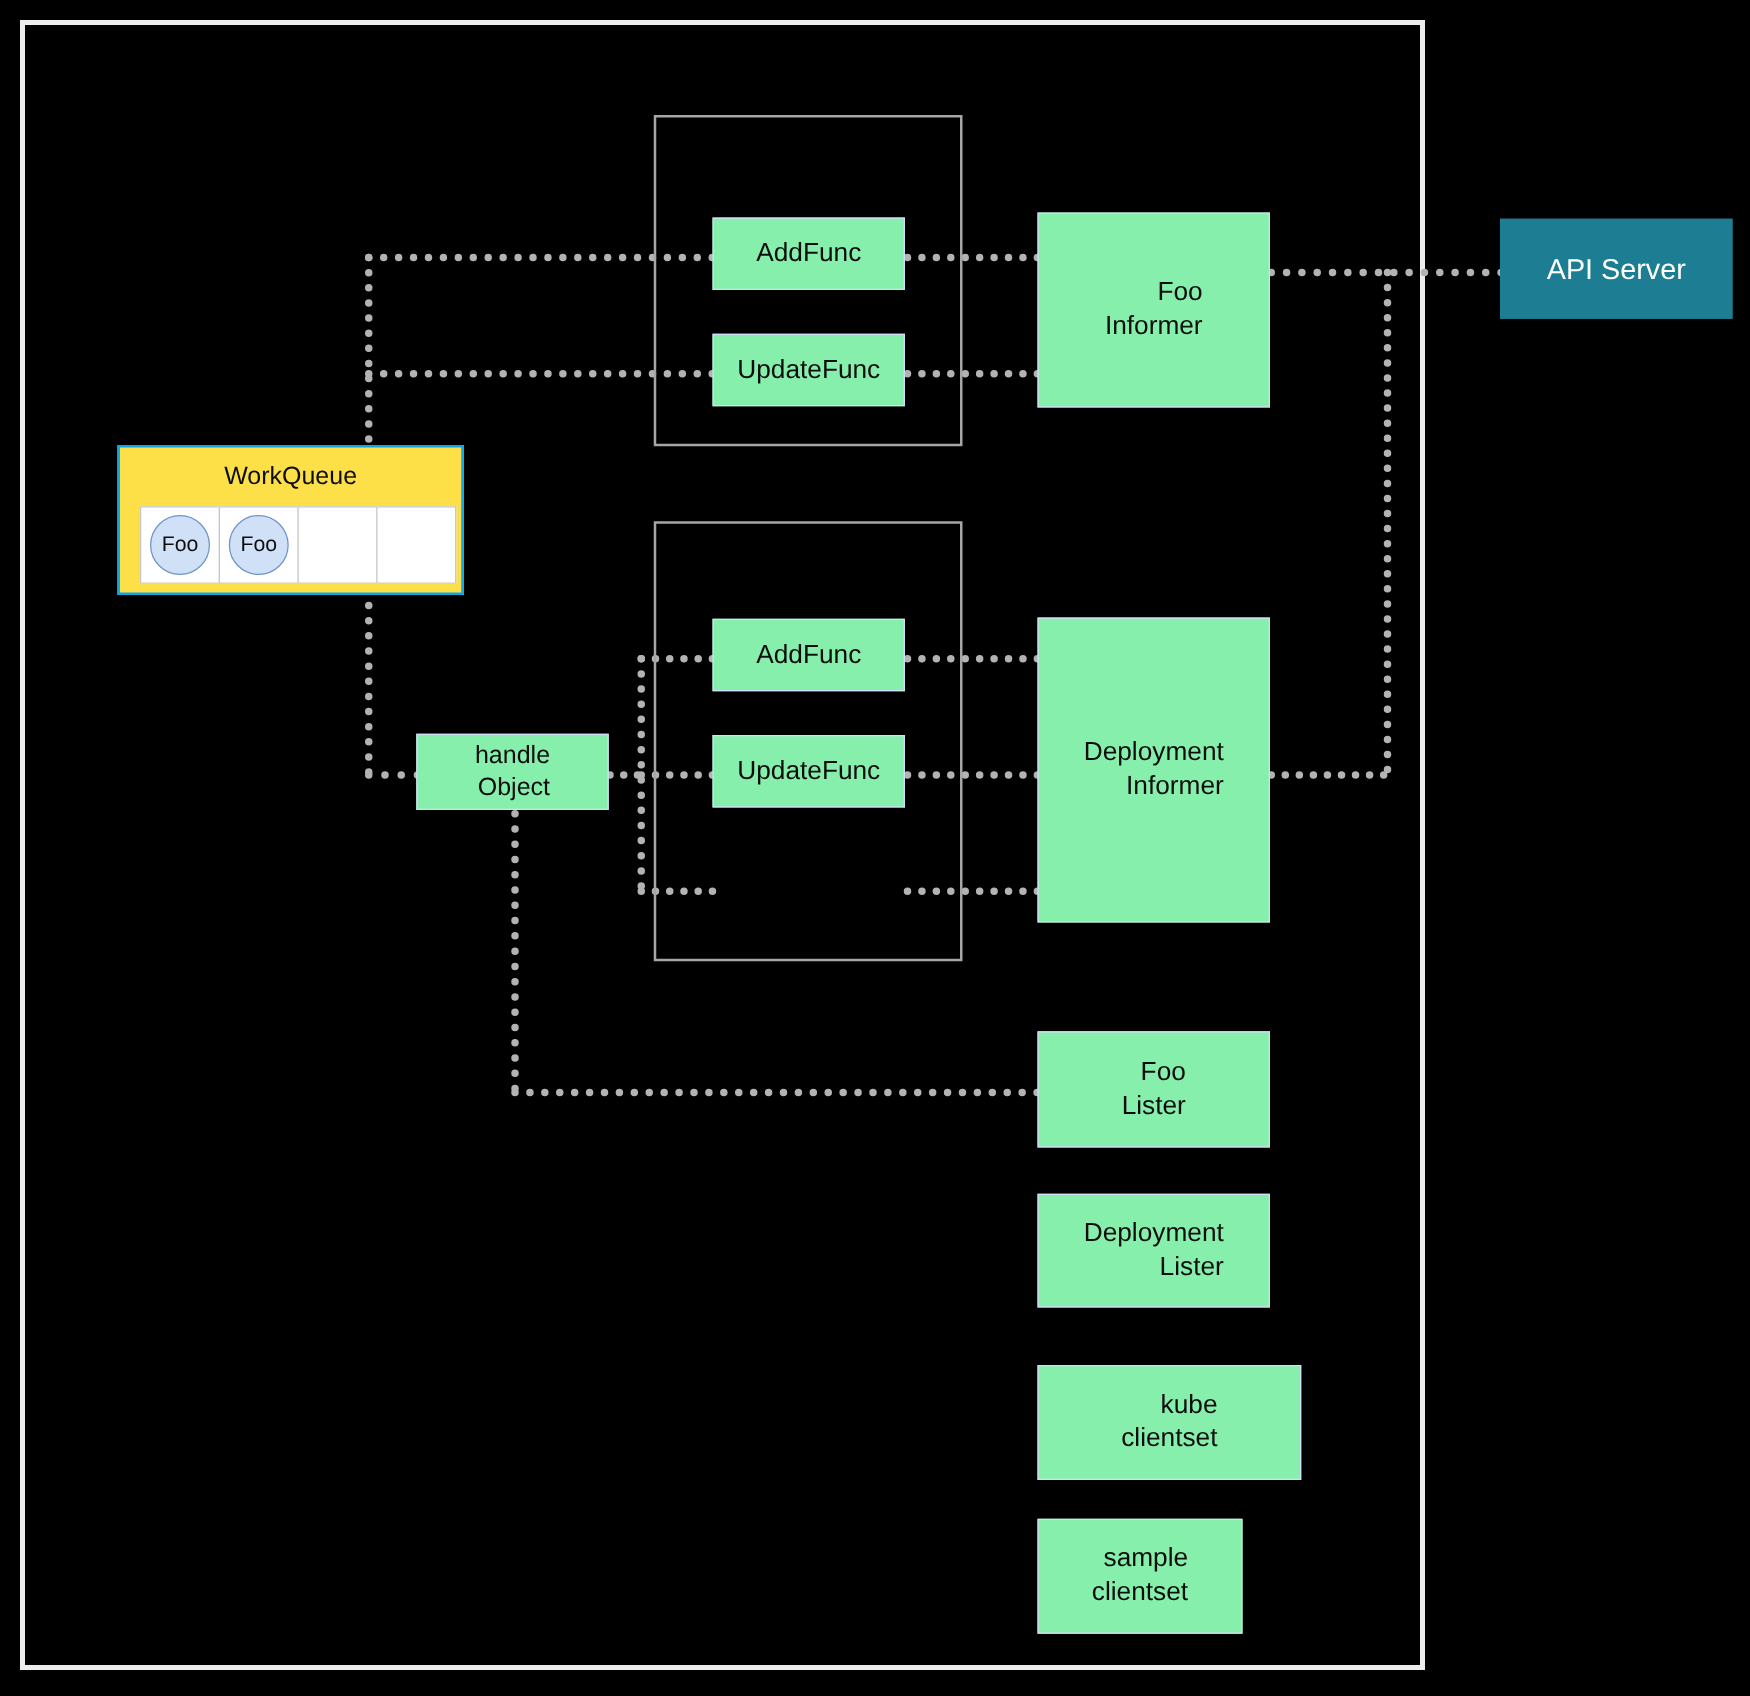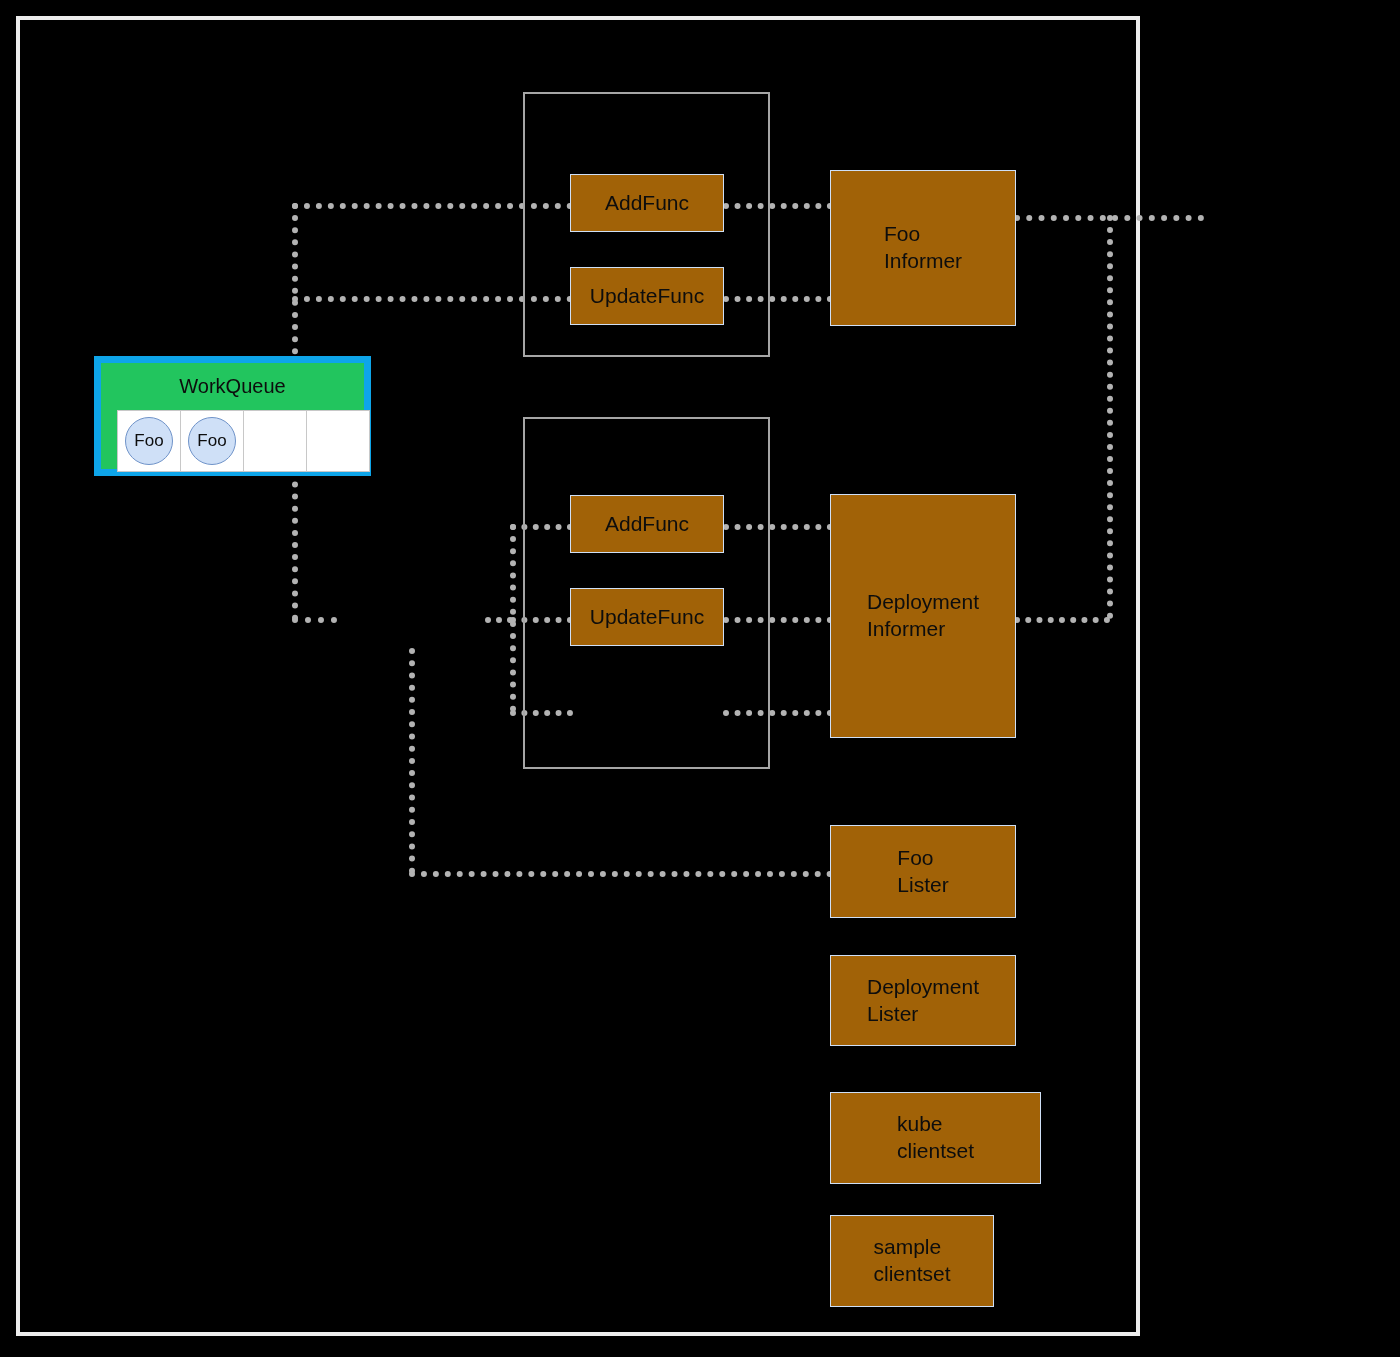--- a/index.html
+++ b/index.html
@@ -31,49 +31,49 @@
   }
 
   
   .group-rect {
     border: 2px solid #a6a6a6;
     background: transparent;
   }
 
   
   .box-blue {
-    background: #a16207;
+    background: #86efac;
     border: 1px solid #cfe0f7;
     color: #0d0d0d;
     display: flex;
     align-items: center;
     justify-content: center;
-    text-align: left;
+    text-align: right;
     line-height: 1.28;
     font-size: 21px;
     white-space: pre-line;
   }
   .box-blue.small { font-size: 20px; }
 
   
   .box-teal {
     background: #1d7d93;
     border: 1px solid #1d7d93;
     color: #ffffff;
     display: flex;
     align-items: center;
     justify-content: center;
     text-align: center;
     font-size: 23px;
   }
 
   
   .workqueue-panel {
-    background: #22c55e;
-    border: 7px solid #0ea5e9;
+    background: #fde047;
+    border: 2px solid #0ea5e9;
   }
   .workqueue-title {
     position: absolute;
     left: 0; top: 12px;
     width: 100%;
     text-align: center;
     font-size: 20px;
     color: #0d0d0d;
   }
   .workqueue-cells {
@@ -181,27 +181,30 @@
 
   <div class="abs box-blue" style="left:570px; top:174px; width:154px; height:58px;">AddFunc</div>
 
   <div class="abs box-blue" style="left:570px; top:267px; width:154px; height:58px;">UpdateFunc</div>
 
   <div class="abs box-blue" style="left:570px; top:495px; width:154px; height:58px;">AddFunc</div>
 
   <div class="abs box-blue" style="left:570px; top:588px; width:154px; height:58px;">UpdateFunc</div>
 
 
+  <div class="abs box-blue small" style="left:333px; top:587px; width:154px; height:61px;">handle
+Object</div>
 
   <div class="abs box-blue" style="left:830px; top:170px; width:186px; height:156px;">Foo
 Informer</div>
 
   <div class="abs box-blue" style="left:830px; top:494px; width:186px; height:244px;">Deployment
 Informer</div>
 
+  <div class="abs box-teal" style="left:1200px; top:175px; width:186px; height:80px;">API Server</div>
 
   <div class="abs box-blue" style="left:830px; top:825px; width:186px; height:93px;">Foo
 Lister</div>
 
   <div class="abs box-blue" style="left:830px; top:955px; width:186px; height:91px;">Deployment
 Lister</div>
 
   <div class="abs box-blue" style="left:830px; top:1092px; width:211px; height:92px;">kube
 clientset</div>
 

